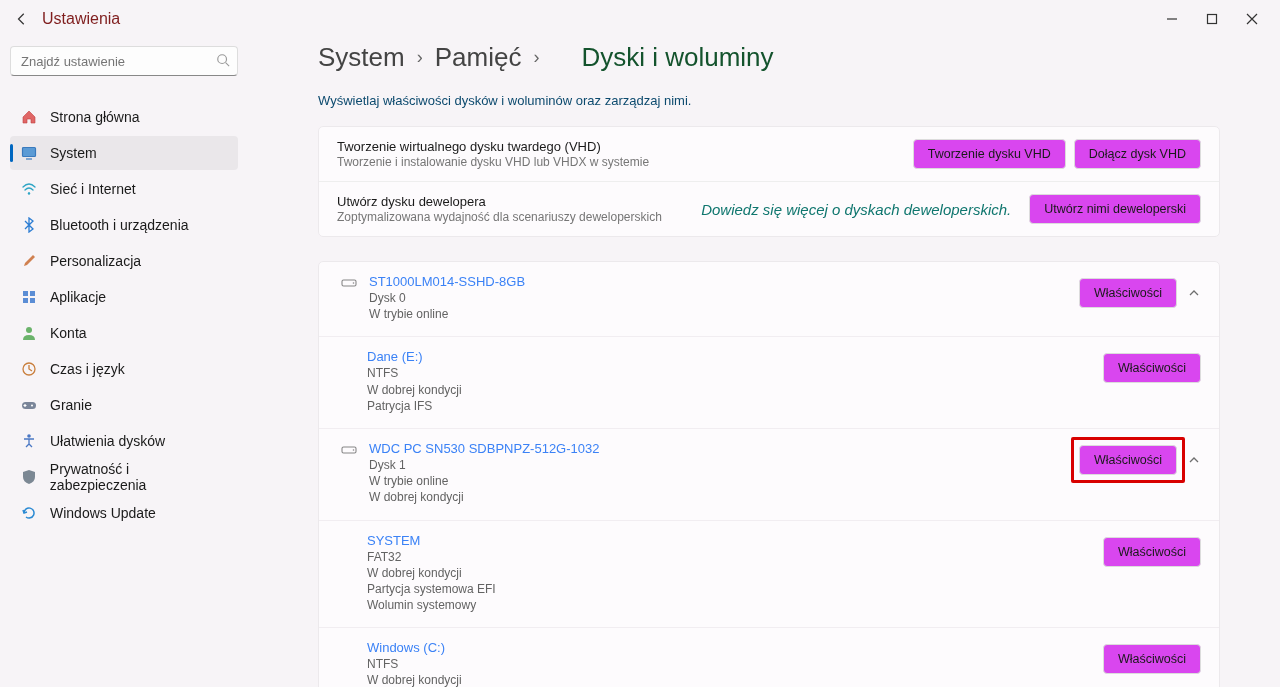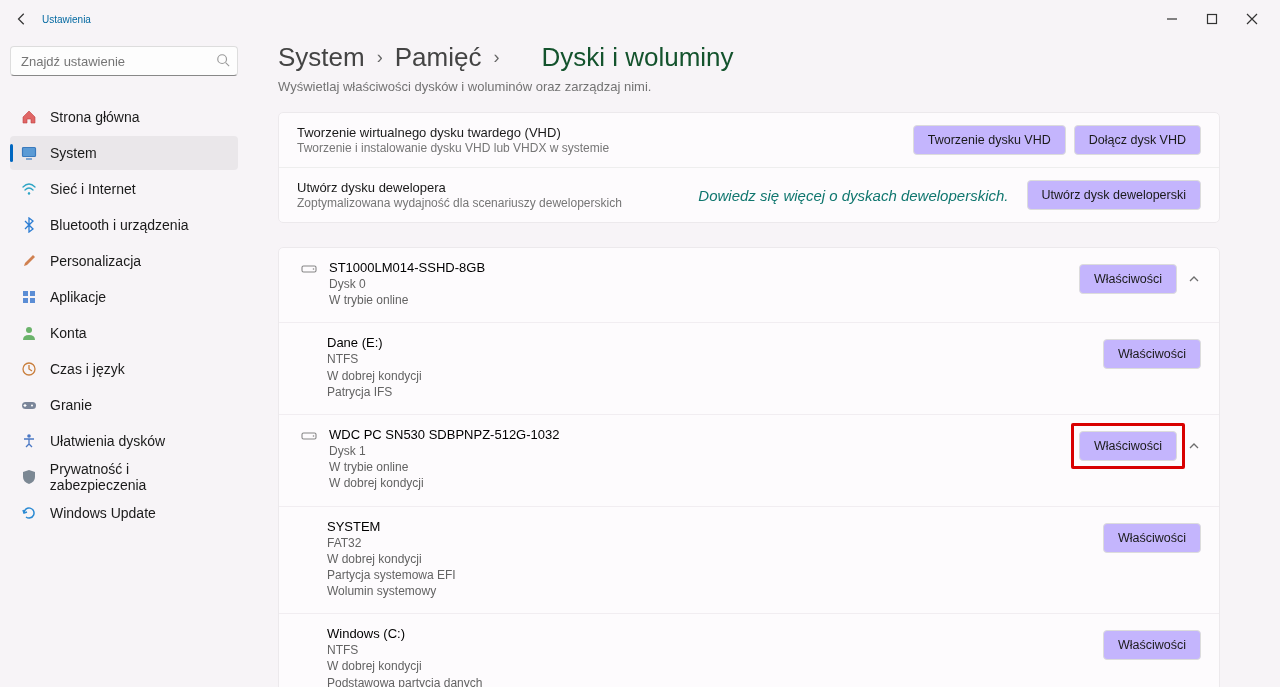--- a/index.html
+++ b/index.html
@@ -1,58 +1,58 @@
 <!DOCTYPE html>
 <html><head>
 <meta charset="utf-8">
 <style>
 * { box-sizing: border-box; margin: 0; padding: 0; font-family: "Segoe UI", -apple-system, sans-serif; }
 body { background: #f7f4f7; width: 1280px; height: 687px; overflow: hidden; color: #1a1a1a; font-size: 13px; }
 
 .titlebar { height: 38px; display: flex; align-items: center; padding: 0 8px; }
 .titlebar .back { width: 28px; height: 28px; display: flex; align-items: center; justify-content: center; cursor: pointer; border-radius: 4px; }
-.titlebar .title { font-size: 10px; margin-left: 6px; color: #0369a1; }
+.titlebar .title { font-size: 16px; margin-left: 6px; color: #7f1d1d; }
 .titlebar .win-controls { margin-left: auto; display: flex; }
 .titlebar .win-controls div { width: 40px; height: 30px; display: flex; align-items: center; justify-content: center; cursor: pointer; }
 
-.layout { display: flex; height: calc(100% - 38px); }
+.layout { display: flex; height: calc(100% - 38px); gap: 40px; }
 .sidebar { width: 248px; padding: 0 10px; flex-shrink: 0; }
 .content { flex: 1; padding: 0 60px 0 30px; overflow-y: auto; }
 
 .search-box { position: relative; margin: 8px 0 24px 0; }
 .search-box input { width: 100%; height: 30px; border: 1px solid #ddd; border-bottom: 1.5px solid #888; border-radius: 4px; padding: 0 30px 0 10px; font-size: 13px; background: #fdfdfd; outline: none; }
 .search-box .si { position: absolute; right: 8px; top: 7px; opacity: .6; }
 
 .nav-item { display: flex; align-items: center; gap: 12px; height: 34px; padding: 0 10px; border-radius: 4px; cursor: pointer; font-size: 14px; margin-bottom: 2px; }
 .nav-item.active { background: #eae7ea; position: relative; }
 .nav-item.active::before { content: ""; position: absolute; left: 0; top: 8px; bottom: 8px; width: 3px; background: #0067c0; border-radius: 2px; }
 .nav-icon { width: 18px; height: 18px; display: flex; align-items: center; justify-content: center; font-size: 14px; }
 
 .breadcrumb { display: flex; align-items: center; gap: 12px; font-size: 26px; font-weight: 600; margin-top: 4px; }
 .breadcrumb .bc-step { color: #444; font-weight: 400; }
 .breadcrumb .bc-sep { color: #666; font-weight: 400; font-size: 18px; }
 .breadcrumb .bc-last { color: #14532d; font-weight: 400; margin-left: 30px; }
-.subtitle { font-size: 13px; color: #737373; margin-top: 6px; }
+.subtitle { font-size: 13px; color: #0c4a6e; margin-top: 20px; }
 
 .card { background: #fdfbfd; border: 1px solid #ece9ec; border-radius: 5px; margin-top: 18px; }
 .card-row { display: flex; align-items: center; padding: 12px 18px; }
 .card-row + .card-row { border-top: 1px solid #eee; }
 .card-row .txt { flex: 1; }
 .card-row .ttl { font-size: 13px; color: #1a1a1a; }
 .card-row .sub { font-size: 12px; color: #767676; margin-top: 1px; }
-.btn { background: #c4b5fd; border: 1px solid #dcdcdc; border-radius: 4px; height: 30px; padding: 4px 14px; font-size: 12.5px; cursor: pointer; color: #1a1a1a; display: inline-flex; align-items: center; }
+.btn { background: #d946ef; border: 1px solid #dcdcdc; border-radius: 4px; height: 30px; padding: 4px 14px; font-size: 12.5px; cursor: pointer; color: #1a1a1a; display: inline-flex; align-items: center; }
 .btn + .btn { margin-left: 8px; }
 .link { color: #0f766e; font-size: 15px; cursor: pointer; margin-right: 18px; font-style: italic; }
 
 .disk-list { background: #fdfbfd; border: 1px solid #ece9ec; border-radius: 5px; margin-top: 24px; }
 .disk-row { display: flex; align-items: flex-start; padding: 12px 18px 14px 18px; border-top: 1px solid #f1edf1; }
 .disk-row:first-child { border-top: none; }
 .disk-icon { width: 24px; margin-right: 8px; margin-top: 4px; flex-shrink: 0; display: flex; align-items: center; justify-content: center; opacity: .7; }
 .disk-info { flex: 1; }
-.disk-name { font-size: 13px; color: #000000; }
+.disk-name { font-size: 13px; color: #3b82f6; }
 .disk-meta { font-size: 12px; color: #636363; line-height: 1.35; margin-top: 1px; }
 .disk-actions { display: flex; align-items: center; gap: 10px; margin-top: 4px; }
 .chev { width: 14px; height: 14px; opacity: .7; display: flex; align-items: center; justify-content: center; }
 .vol-row { padding-left: 48px; }
 
 .highlight-box { border: 3px solid #d80000; border-radius: 2px; position: absolute; }
 
 svg { display: block; }
 </style>
 </head>
@@ -224,21 +224,21 @@
         </div>
         <button class="btn">Tworzenie dysku VHD</button>
         <button class="btn">Dołącz dysk VHD</button>
       </div>
       <div class="card-row">
         <div class="txt">
           <div class="ttl">Utwórz dysku dewelopera</div>
           <div class="sub">Zoptymalizowana wydajność dla scenariuszy deweloperskich</div>
         </div>
         <span class="link">Dowiedz się więcej o dyskach deweloperskich.</span>
-        <button class="btn">Utwórz dysk deweloperski</button>
+        <button class="btn">Utwórz nimi deweloperski</button>
       </div>
     </div>
 
     <div class="disk-list" id="disk-list">
         <div class="disk-row">
     <div class="disk-icon">
             <svg width="16" height="10" viewBox="0 0 16 10">
               <rect x="1" y="2" width="14" height="6" rx="1.5" stroke="#555" stroke-width="1.1" fill="none"></rect>
               <circle cx="12.5" cy="5" r="0.8" fill="#555"></circle>
             </svg>

